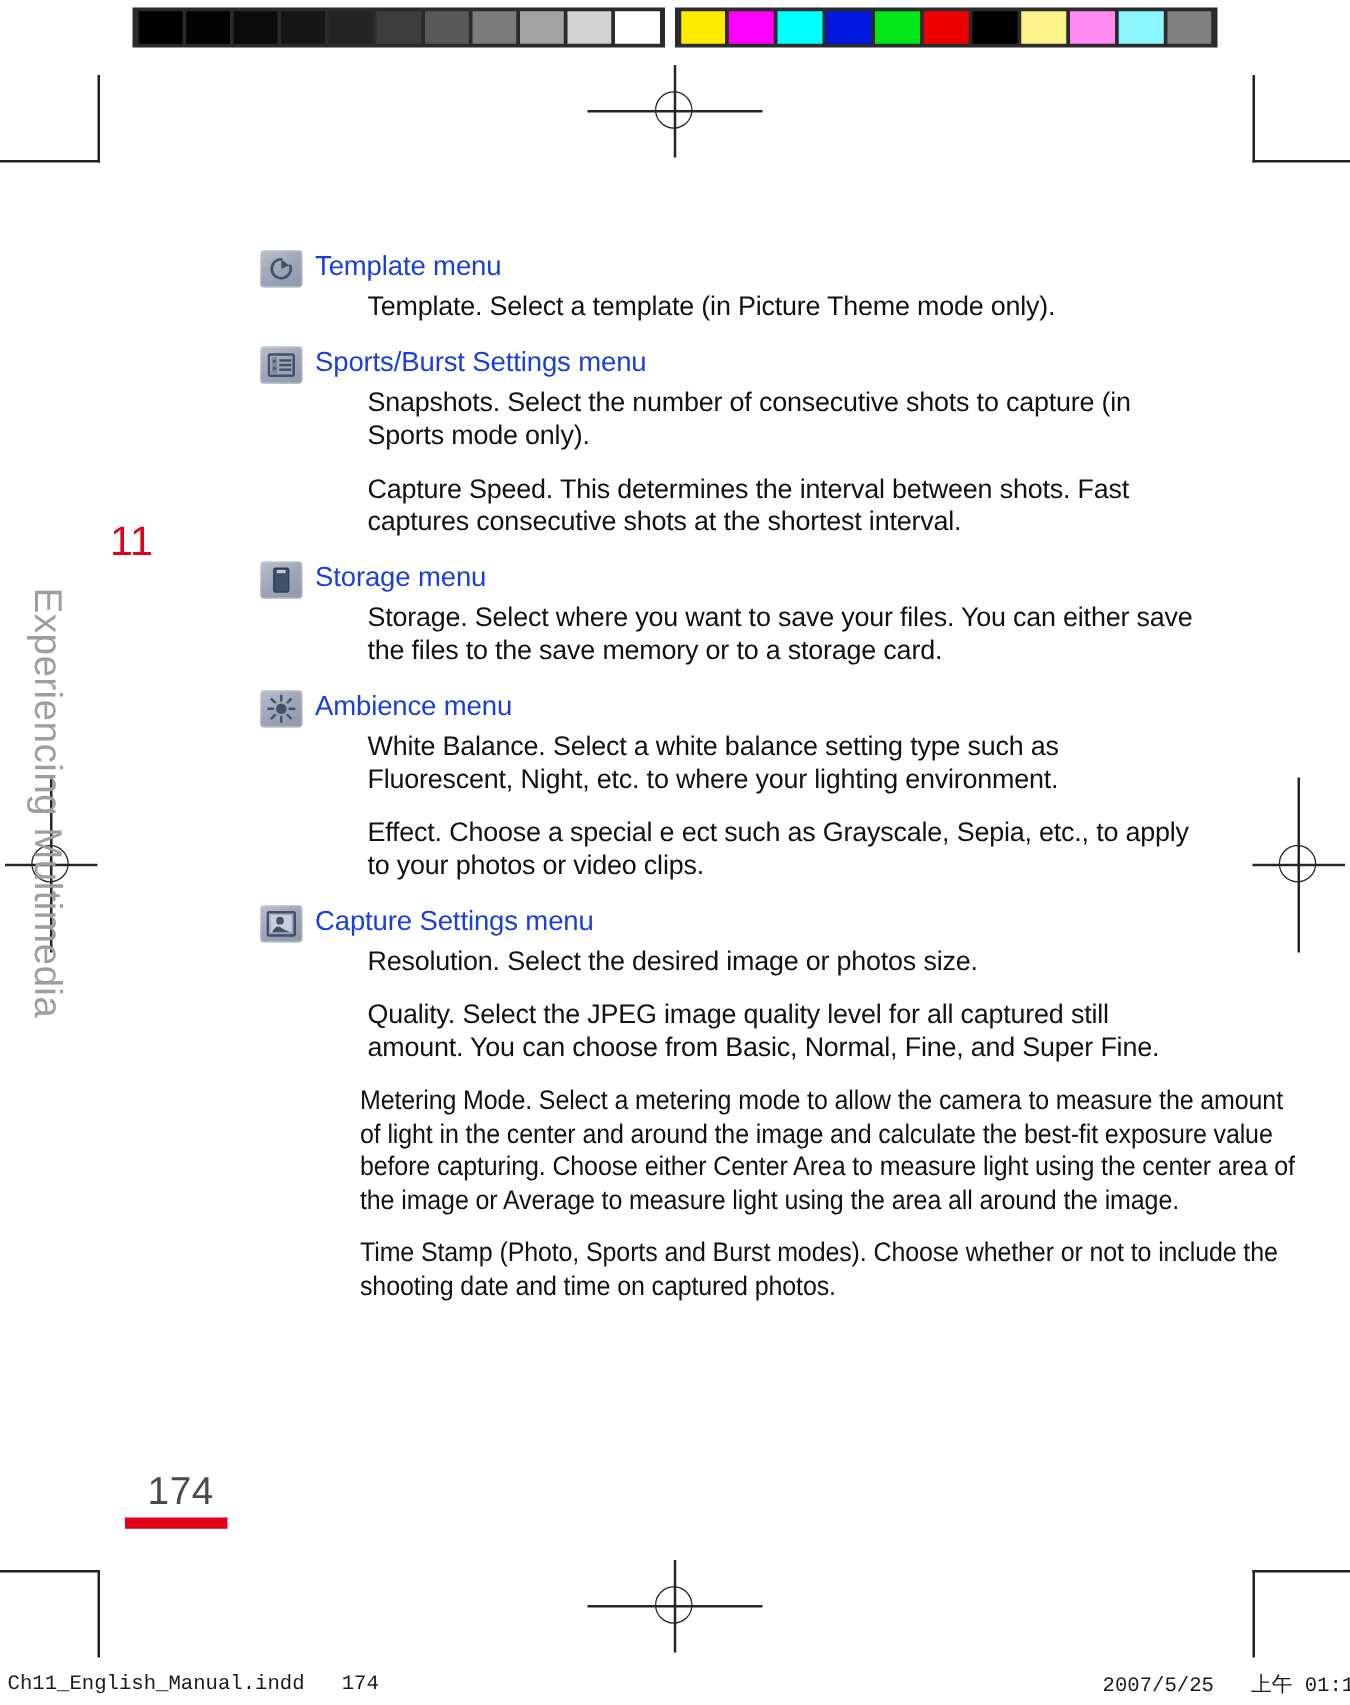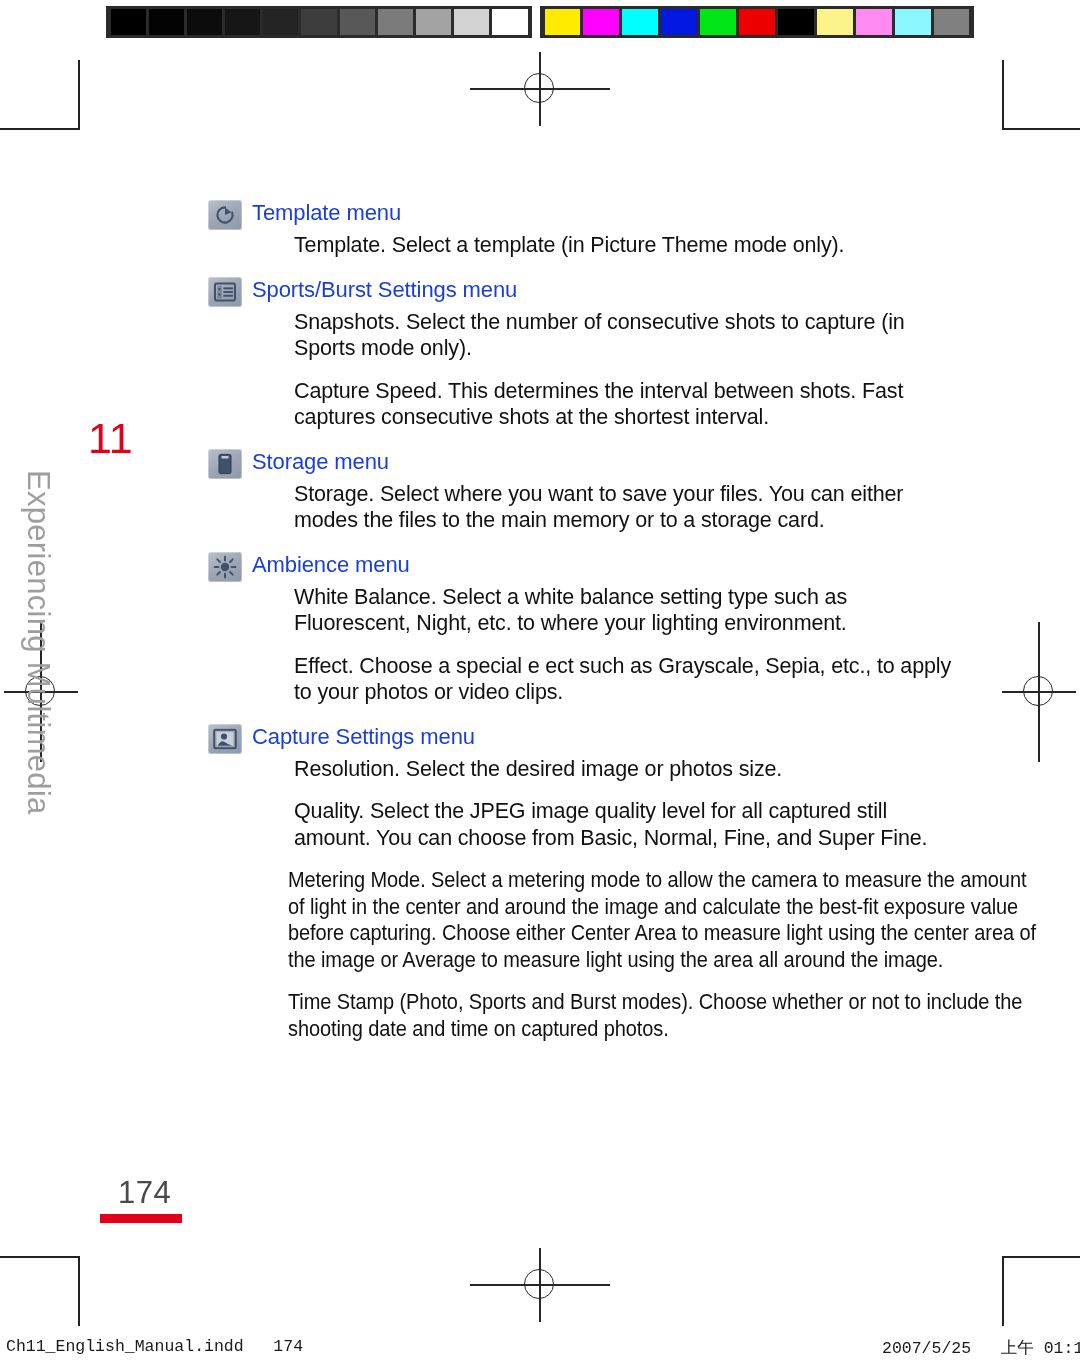--- a/index.html
+++ b/index.html
@@ -81,21 +81,21 @@
     background: #262626;
   }
   .reg-mark.wide .cross-h { width: 140px; left: -33px; }
   .reg-mark.tall .cross-v { height: 140px; top: -33px; }
 
   
   #chapter-number {
     position: absolute;
     left: 88px;
     top: 414px;
-    font-size: 43px;
+    font-size: 33px;
     color: #e2001a;
     letter-spacing: 0px;
     font-family: "Liberation Sans", sans-serif;
     font-weight: 400;
   }
   #chapter-title {
     position: absolute;
     left: 56px;
     top: 470px;
     width: 360px;
@@ -309,21 +309,21 @@
     <div class="section">
       <div class="section-head">
         <span class="menu-icon">
           <svg width="16" height="22" viewBox="0 0 16 22">
             <path d="M2 3.2 Q2 1.4 3.8 1.4 L12.2 1.4 Q14 1.4 14 3.2 L14 19 Q14 20.6 12.2 20.6 L3.8 20.6 Q2 20.6 2 19 Z" fill="#41506b" stroke="#2e3b52" stroke-width="1"></path>
             <rect x="4.4" y="2.9" width="7.2" height="2.6" rx="0.8" fill="#c3cad6"></rect>
           </svg>
         </span>
         <span class="section-title">Storage menu</span>
       </div>
-      <p class="para">Storage. Select where you want to save your files. You can either modes the files to the main memory or to a storage card.</p>
+      <p class="para">Storage. Select where you want to save your files. You can either save the files to the save memory or to a storage card.</p>
     </div>
 
     <div class="section">
       <div class="section-head">
         <span class="menu-icon">
           <svg width="24" height="24" viewBox="0 0 24 24">
             <circle cx="12" cy="12" r="4.2" fill="#41506b"></circle>
             <g stroke="#41506b" stroke-width="1.9" stroke-linecap="round">
               <line x1="12" y1="1.6" x2="12" y2="5.4"></line>
               <line x1="12" y1="18.6" x2="12" y2="22.4"></line>

